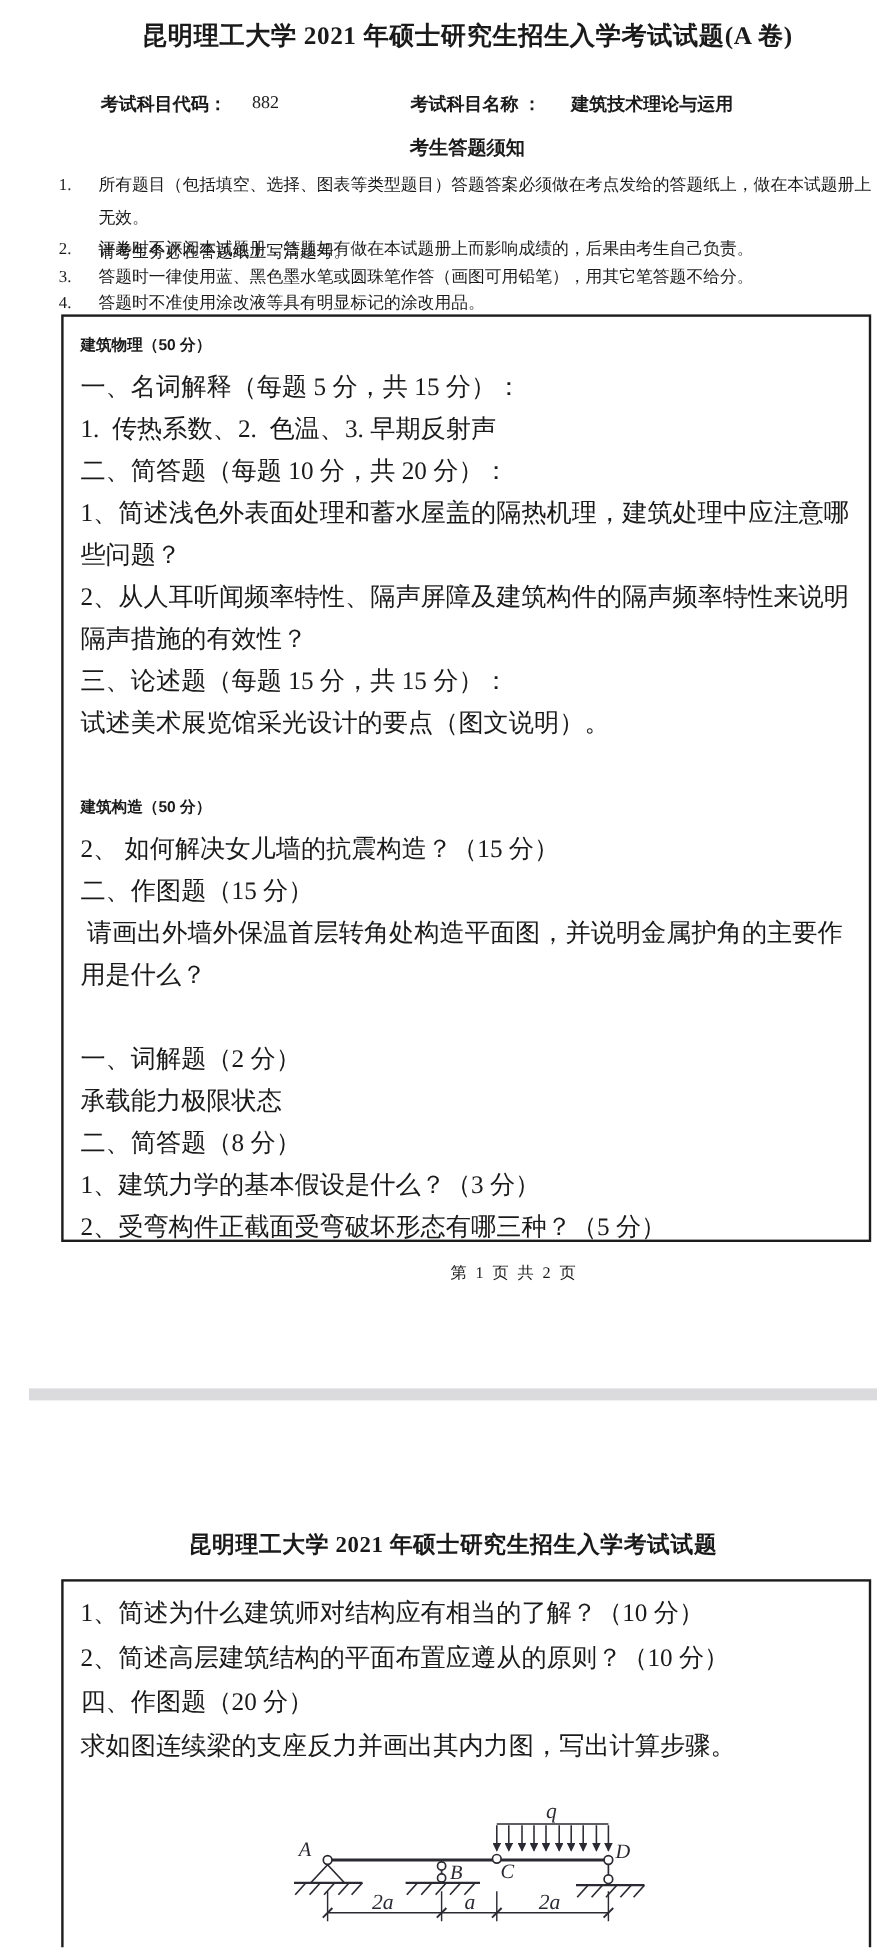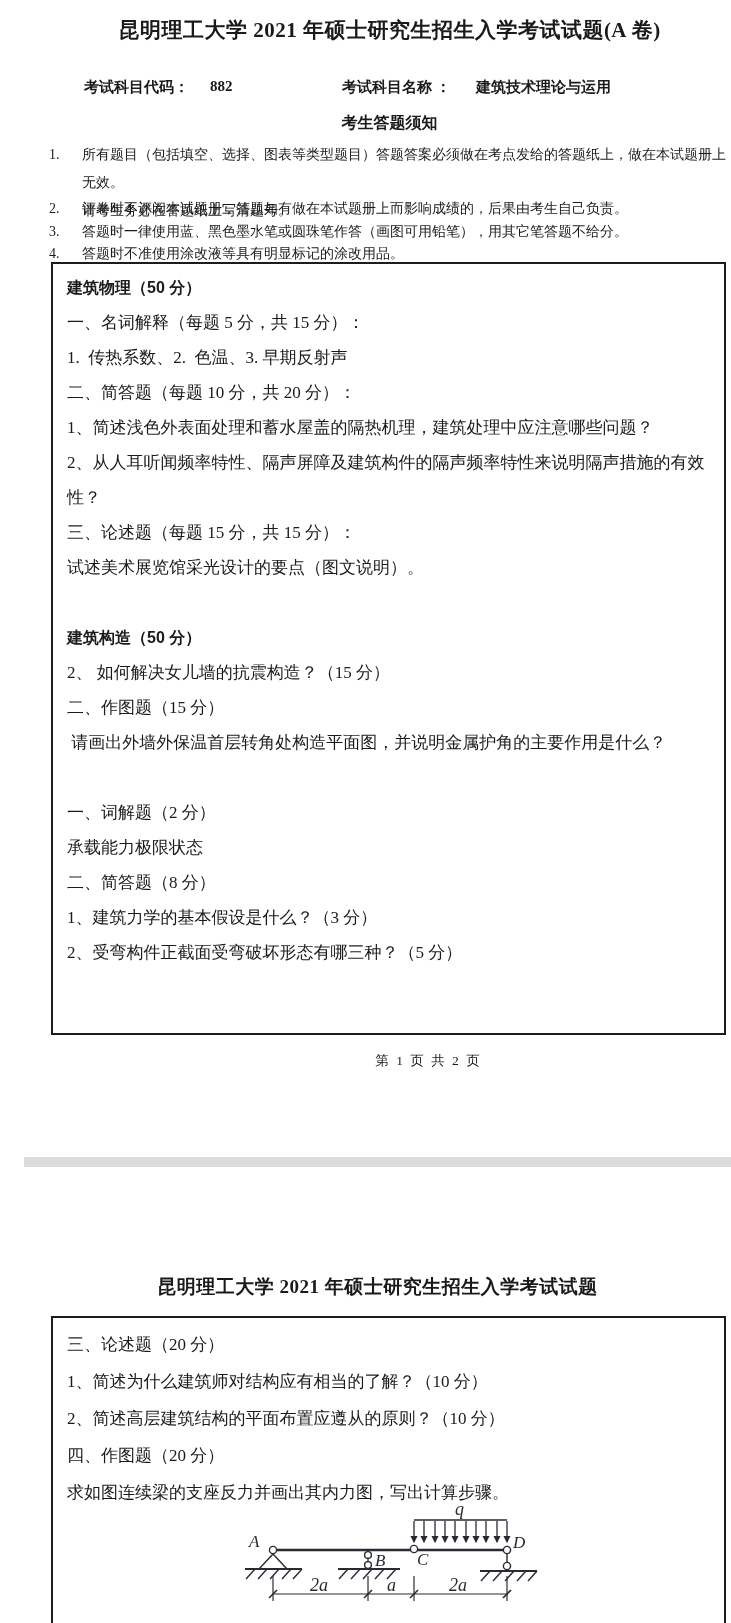--- a/index.html
+++ b/index.html
@@ -4,39 +4,39 @@
 <style>
   html,body{margin:0;padding:0;background:#fff;}
   #page{position:relative;width:731px;height:1623px;background:#ffffff;overflow:hidden;
         font-family:"Liberation Serif","DejaVu Serif",serif;color:#1a1a1a;margin-left:24px;}
   .abs{position:absolute;}
   
   #title1{top:16px;left:0;width:731px;text-align:center;font-size:21px;font-weight:bold;letter-spacing:.5px;}
   #subjectRow{top:78px;left:0;width:731px;height:22px;font-size:15px;}
   #subjectRow .lbl{font-weight:bold;}
   #scl{position:absolute;left:60px;}
-  #scv{position:absolute;left:186px;font-weight:bold;text-align:right;}
+  #scv{position:absolute;left:186px;font-weight:normal;text-align:right;}
   #snl{position:absolute;left:318px;}
   #snv{position:absolute;left:452px;}
   
   #noticeTitle{top:113px;left:0;width:731px;text-align:center;font-size:16px;font-weight:bold;}
   .notice-item{position:absolute;left:22px;width:692px;font-size:14px;display:flex;}
   .notice-item .num{width:33px;flex:0 0 33px;text-align:left;padding-left:3px;}
   .notice-item .ntext{flex:1;white-space:pre-line;}
   #ni1{top:141px;line-height:28px;}
   #ni2{top:198px;line-height:22px;}
   #ni3{top:221px;line-height:22px;}
   #ni4{top:243px;line-height:22px;}
   
   .qbox{position:absolute;left:27px;width:643px;border:2px solid #1c1c1c;background:#fff;padding:6px 14px 0 14px;}
   #box1{top:262px;height:763px;}
   #box2{top:1316px;height:330px;padding-top:8px;}
-  .line{line-height:35px;min-height:35px;font-size:17px;white-space:pre-wrap;}
+  .line{line-height:35px;min-height:35px;font-size:21px;white-space:pre-wrap;}
   #box2 .line{line-height:37px;min-height:37px;}
-  .sec{font-weight:bold;font-size:16px;font-family:"Liberation Sans","DejaVu Sans",sans-serif;}
+  .sec{font-weight:bold;font-size:13px;font-family:"Liberation Sans","DejaVu Sans",sans-serif;}
   
   #footer1{top:1052px;left:0;width:731px;text-align:center;font-size:13.5px;letter-spacing:2px;padding-left:39px;}
   
   #band{top:1157px;left:0;width:731px;height:10px;background:#dbdbde;}
   #title2{top:1274px;left:0;width:707px;text-align:center;font-size:19px;font-weight:bold;letter-spacing:.5px;}
   
   #beamDiagram{position:absolute;left:140px;top:182px;width:352px;height:110px;}
   #beamDiagram text{font-family:"Liberation Serif","DejaVu Serif",serif;font-style:italic;fill:#2a2a33;}
 </style>
 </head>
@@ -95,21 +95,20 @@
     <div class="line">2、受弯构件正截面受弯破坏形态有哪三种？（5 分）</div>
   </div>
 
   <div class="abs" id="footer1">第 1 页 共 2 页</div>
 
   <div class="abs" id="band"></div>
 
   <div class="abs" id="title2">昆明理工大学 2021 年硕士研究生招生入学考试试题</div>
 
   <div class="qbox" id="box2">
-    <div class="line">三、论述题（20 分）</div>
     <div class="line">1、简述为什么建筑师对结构应有相当的了解？（10 分）</div>
     <div class="line">2、简述高层建筑结构的平面布置应遵从的原则？（10 分）</div>
     <div class="line">四、作图题（20 分）</div>
     <div class="line">求如图连续梁的支座反力并画出其内力图，写出计算步骤。</div>
 
     <svg id="beamDiagram" viewBox="0 0 352 110" xmlns="http://www.w3.org/2000/svg">
       <defs>
         <marker id="arr" viewBox="0 0 10 10" refX="8.5" refY="5" markerWidth="5.5" markerHeight="5.5" orient="auto-start-reverse">
           <path d="M0,0 L10,5 L0,10 z" fill="#2a2a33"></path>
         </marker>

